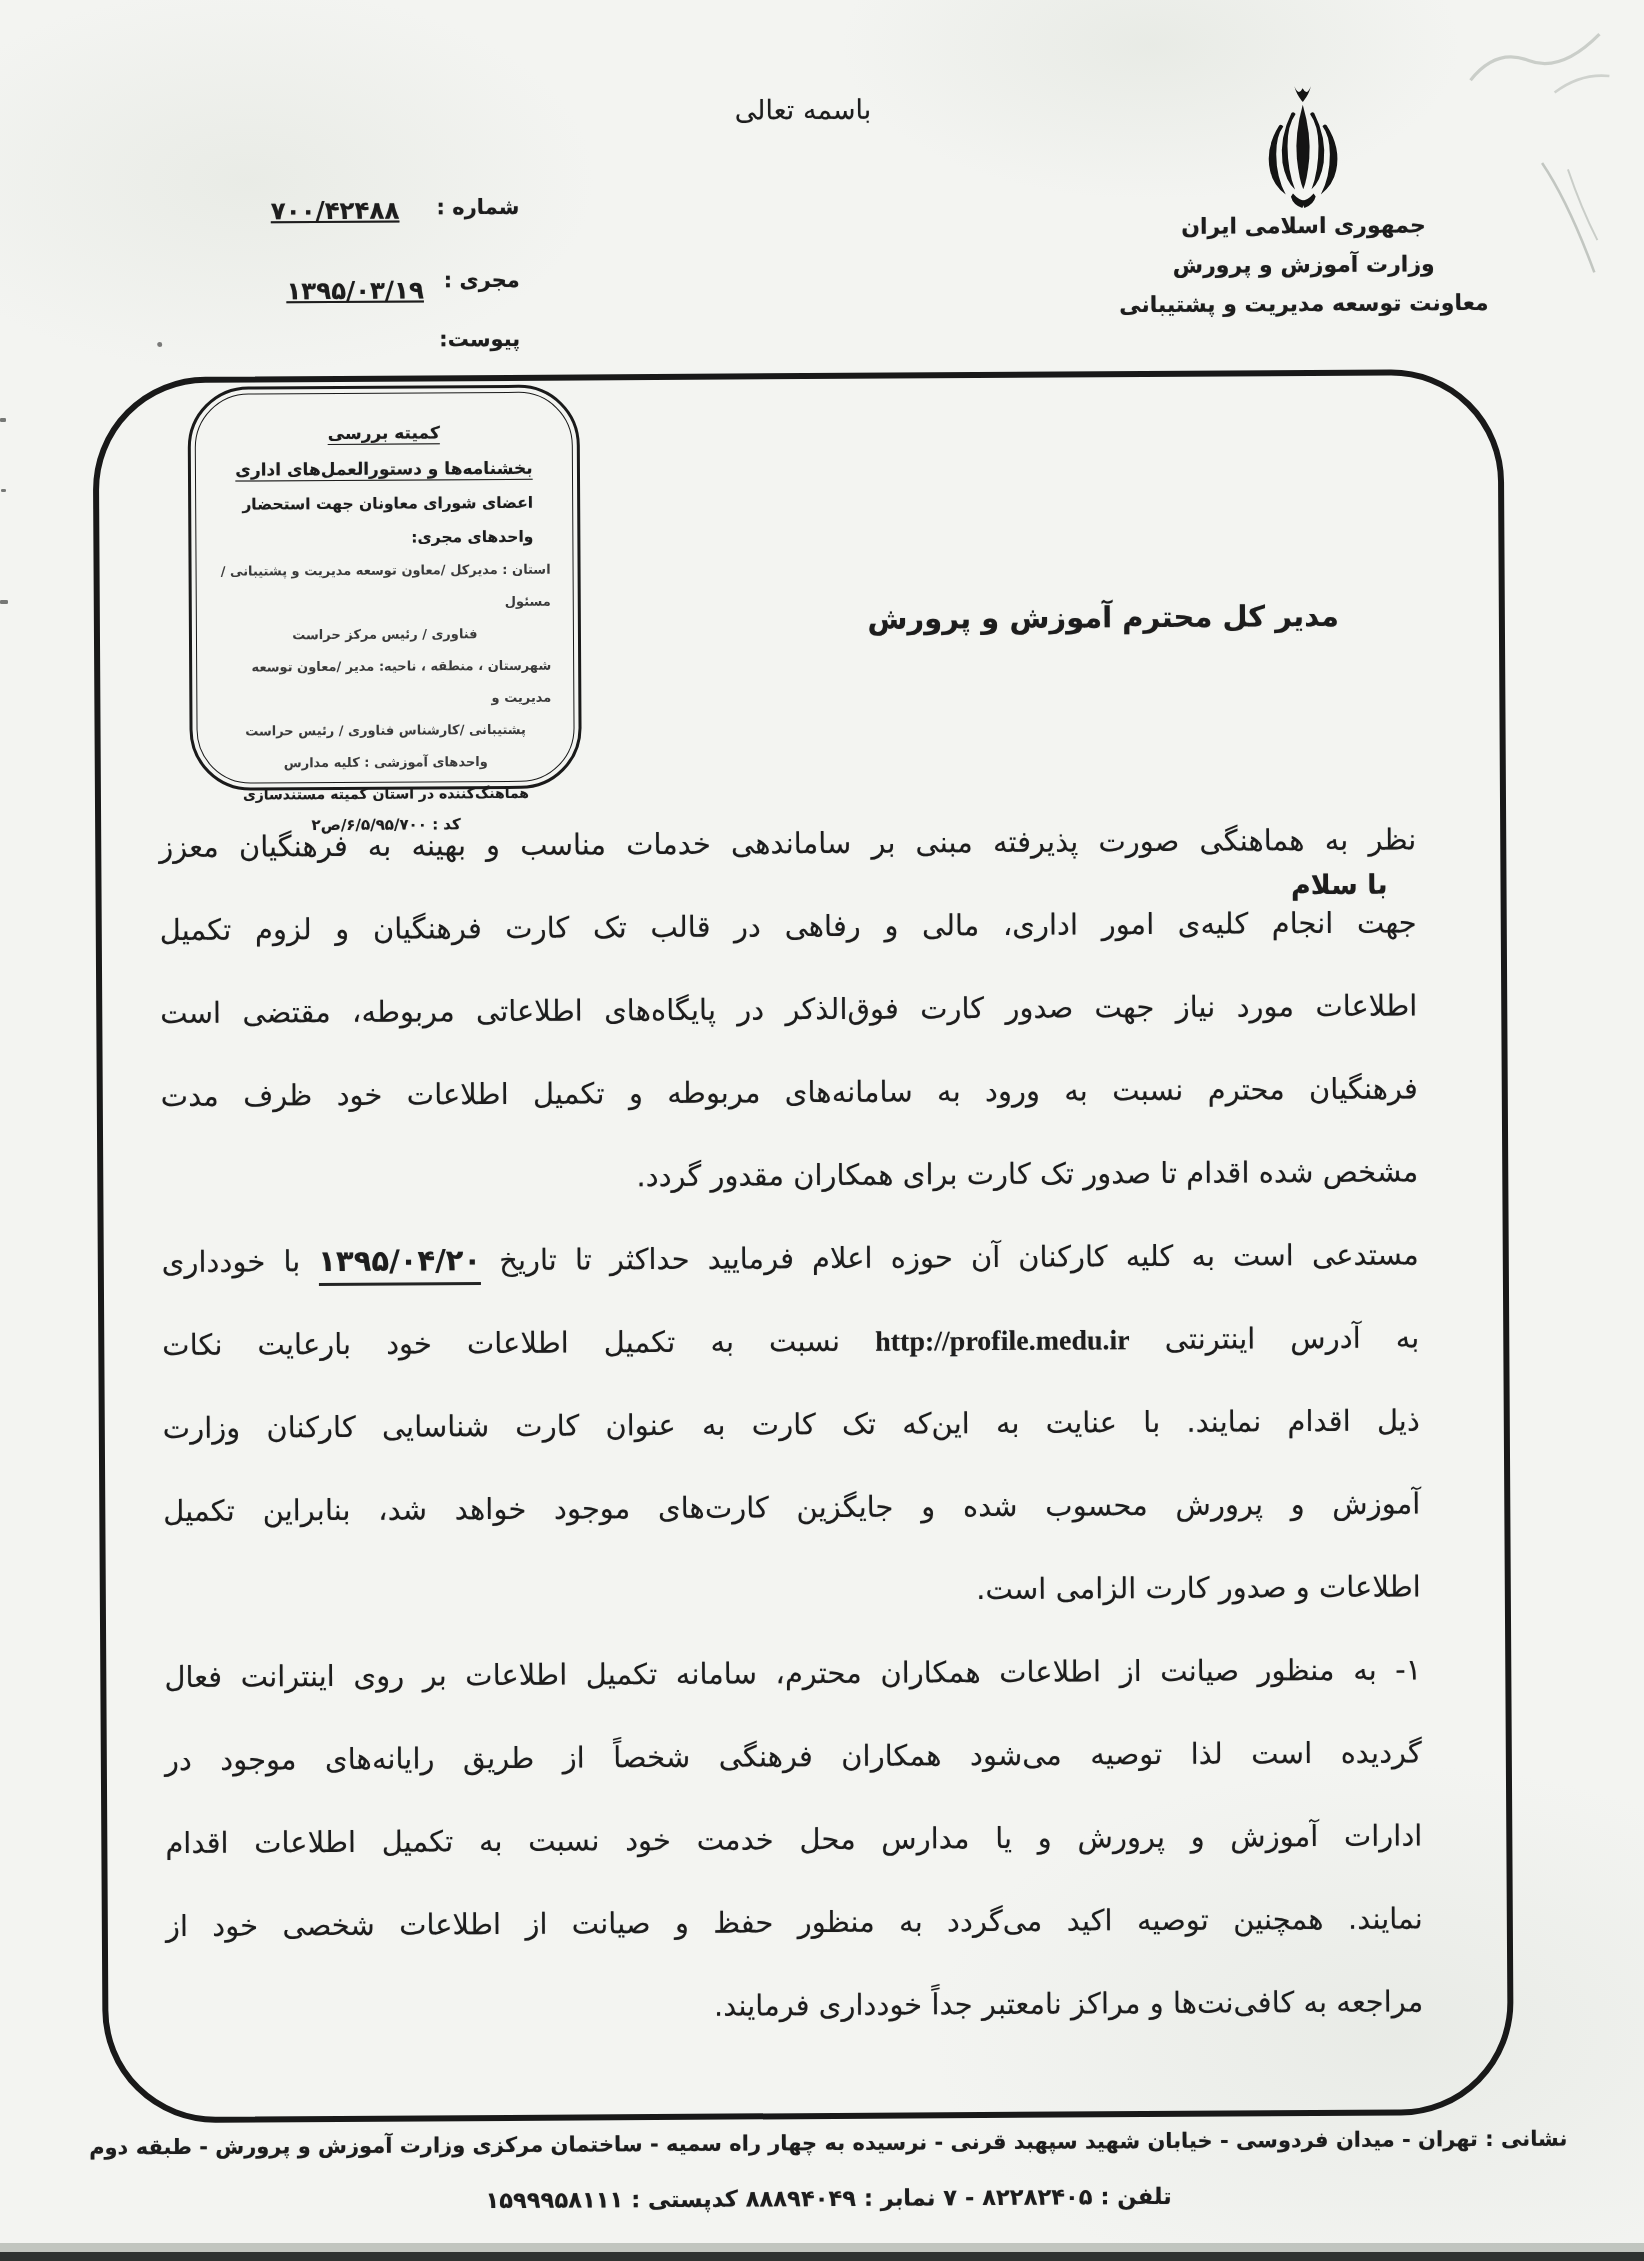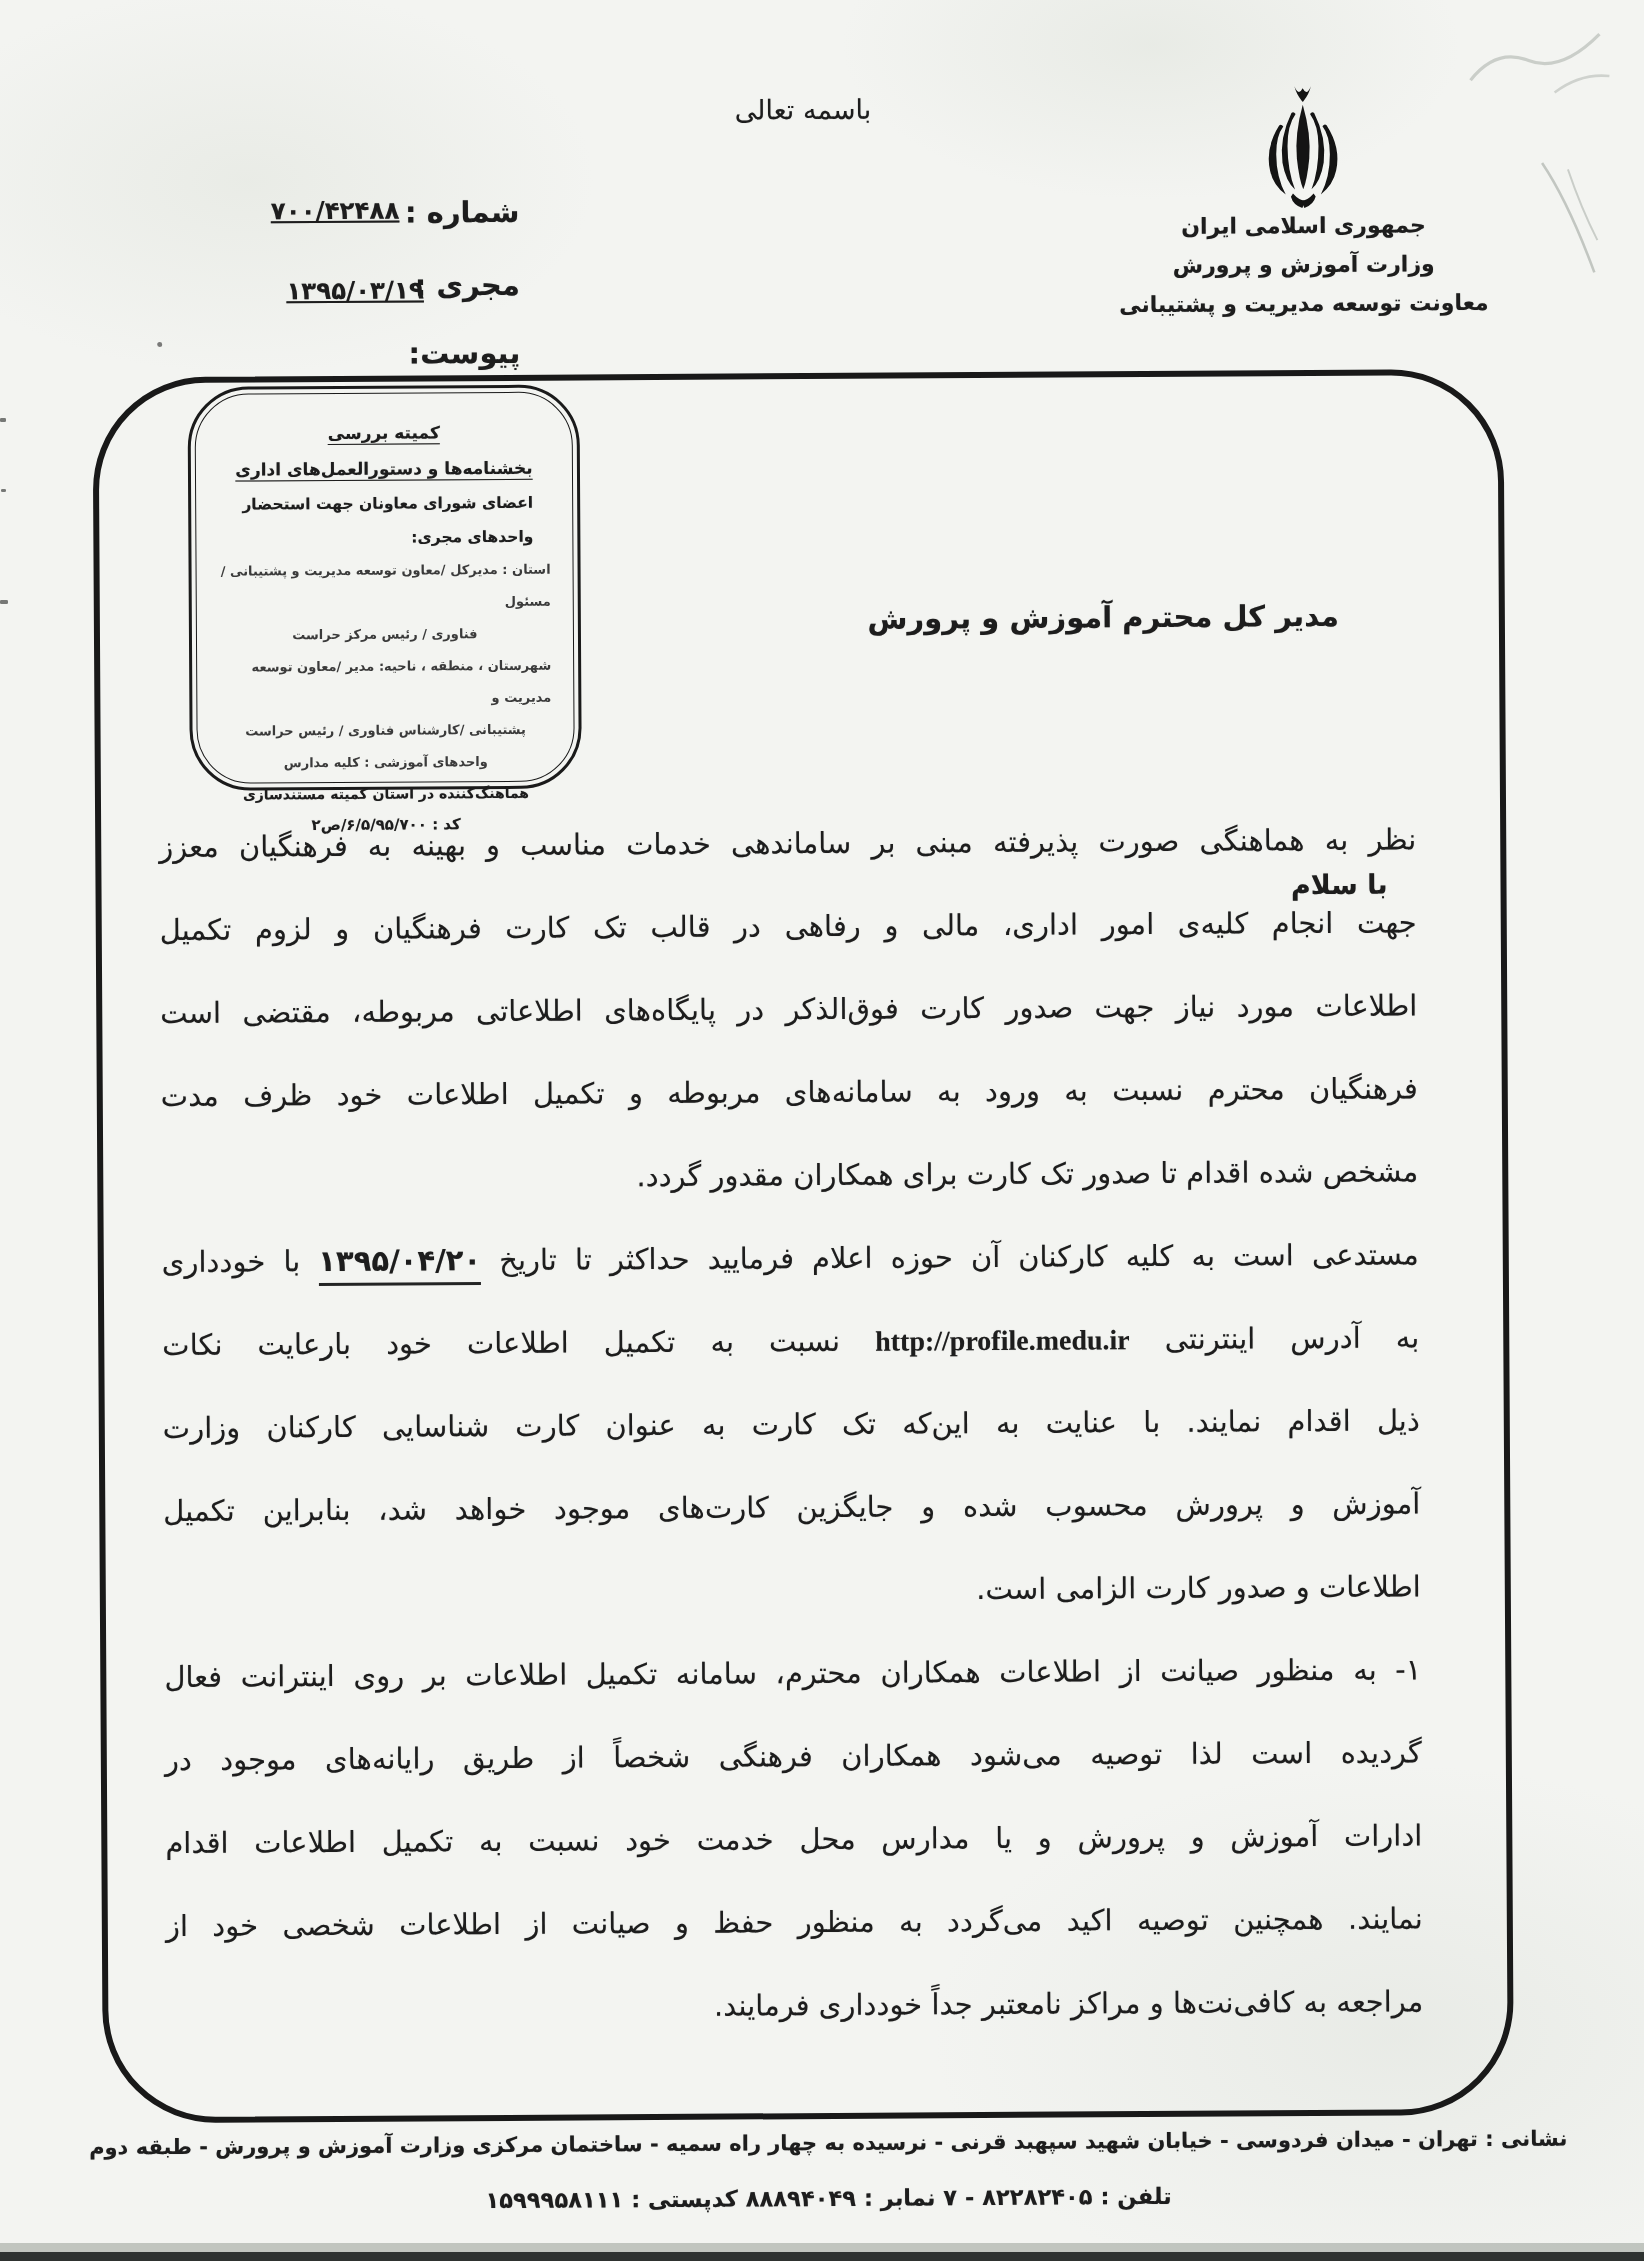--- a/index.html
+++ b/index.html
@@ -14,25 +14,25 @@
   }
   .abs{position:absolute;}
   .fa{text-shadow:0 0 0.8px rgba(25,25,25,.38);}
   .tilt{position:absolute;inset:0;transform:rotate(-0.35deg);transform-origin:50% 50%;}
 
   
   .besmeleh{left:741px;top:94px;font-size:27px;font-weight:normal;}
   .emblem{left:1256px;top:83px;width:106px;height:132px;}
   .org{left:1096px;top:209px;width:426px;text-align:center;font-weight:bold;}
   .org div{line-height:39px;font-size:22px;}
-  .fieldlabel{font-size:29px;font-weight:bold;}
+  .fieldlabel{font-size:21px;font-weight:bold;}
   .fieldvalue{font-size:24.5px;font-weight:bold;letter-spacing:1.3px;text-decoration:underline;}
   .f-l1{right:1119px;top:193px;}  .f-v1{right:1239px;top:193px;}
   .f-l2{right:1119px;top:266px;}  .f-v2{right:1215px;top:273px;}
-  .f-l3{right:1119px;top:334px;margin-left:12px;}
+  .f-l3{right:1119px;top:325px;margin-left:12px;}
 
   
   .frame{left:97px;top:373px;width:1399px;height:1734px;border:6.4px solid #191919;border-radius:113px;}
 
   
   .stampbox{left:192px;top:383px;width:386px;height:398px;border:3.9px solid #1a1a1a;border-radius:61px;}
   .stampbox .inner{position:absolute;inset:3.9px;border:1.9px solid #1a1a1a;border-radius:54px;}
   .stampcontent{position:absolute;inset:26px 27px 15.5px 27px;text-align:right;}
   .s-bu{font-size:17px;font-weight:bold;text-decoration:underline;text-underline-offset:5.2px;text-align:center;line-height:36px;}
   .s-b{font-size:15.5px;font-weight:bold;line-height:34px;}

